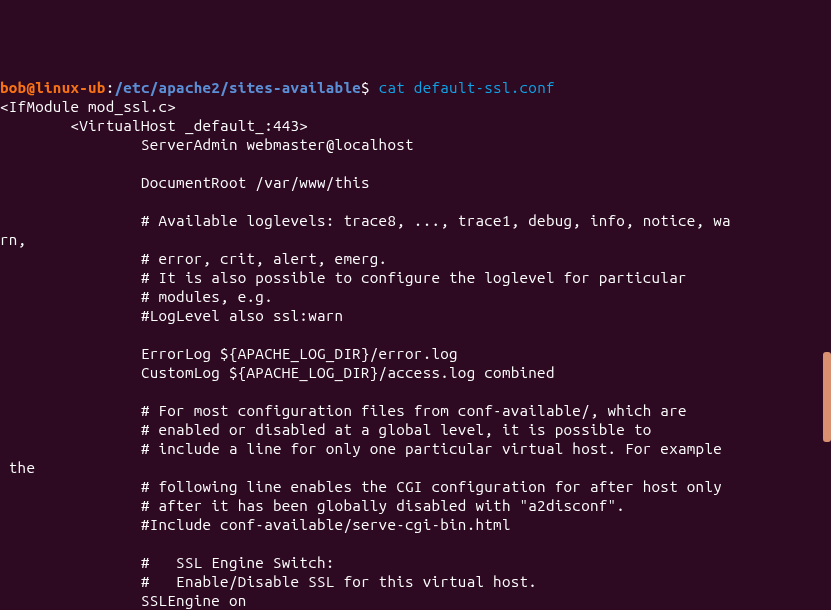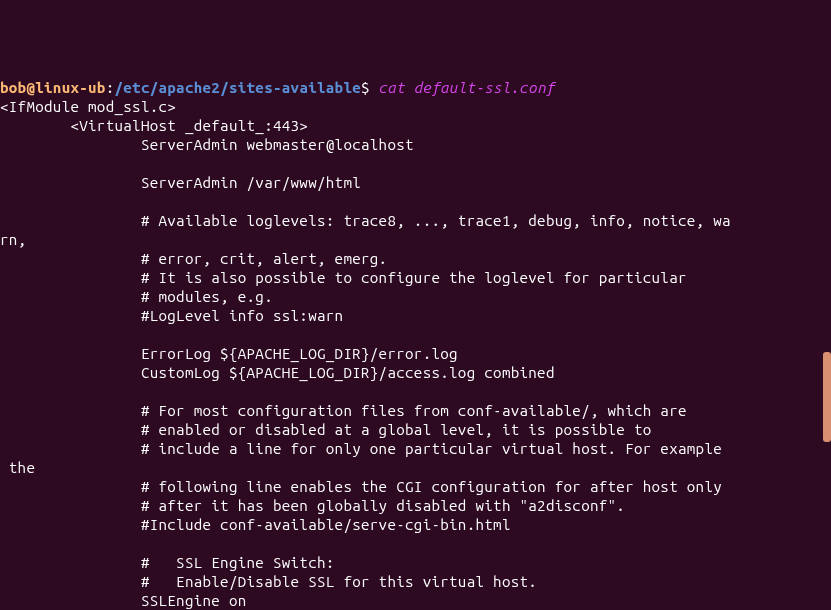--- a/index.html
+++ b/index.html
@@ -17,36 +17,35 @@
       white-space: pre;
       overflow: hidden;
       width: 831px;
       height: 610px;
       position: relative;
     }
     .terminal {
       padding: 2px 0 0 0;
     }
     .prompt-user {
-      color: #fdba74;
+      color: #f97316;
       font-weight: bold;
     }
     .prompt-colon {
       color: #ffffff;
     }
     .prompt-path {
       color: #5a8fd6;
       font-weight: bold;
     }
     .prompt-dollar {
       color: #ffffff;
     }
     .command {
-      color: #d946ef;
-      font-style: italic;
+      color: #0ea5e9;
     }
     .output {
       color: #ffffff;
     }
     .scrollbar {
       position: absolute;
       right: 0;
       top: 0;
       width: 8px;
       height: 610px;
@@ -65,28 +64,28 @@
 </head>
 <body>
 
 
 
 <div class="terminal"><span class="prompt-user">bob@linux-ub</span><span class="prompt-colon">:</span><span class="prompt-path">/etc/apache2/sites-available</span><span class="prompt-dollar">$</span><span class="command"> cat default-ssl.conf</span>
 <span class="output">&lt;IfModule mod_ssl.c&gt;</span>
 <span class="output">        &lt;VirtualHost _default_:443&gt;</span>
 <span class="output">                ServerAdmin webmaster@localhost</span>
 <span class="output"></span>
-<span class="output">                ServerAdmin /var/www/html</span>
+<span class="output">                DocumentRoot /var/www/this</span>
 <span class="output"></span>
 <span class="output">                # Available loglevels: trace8, ..., trace1, debug, info, notice, wa</span>
 <span class="output">rn,</span>
 <span class="output">                # error, crit, alert, emerg.</span>
 <span class="output">                # It is also possible to configure the loglevel for particular</span>
 <span class="output">                # modules, e.g.</span>
-<span class="output">                #LogLevel info ssl:warn</span>
+<span class="output">                #LogLevel also ssl:warn</span>
 <span class="output"></span>
 <span class="output">                ErrorLog ${APACHE_LOG_DIR}/error.log</span>
 <span class="output">                CustomLog ${APACHE_LOG_DIR}/access.log combined</span>
 <span class="output"></span>
 <span class="output">                # For most configuration files from conf-available/, which are</span>
 <span class="output">                # enabled or disabled at a global level, it is possible to</span>
 <span class="output">                # include a line for only one particular virtual host. For example</span>
 <span class="output"> the</span>
 <span class="output">                # following line enables the CGI configuration for after host only</span>
 <span class="output">                # after it has been globally disabled with "a2disconf".</span>

